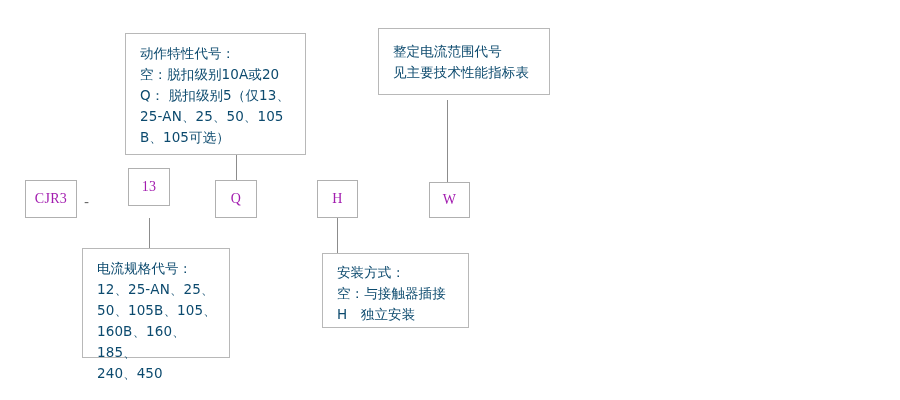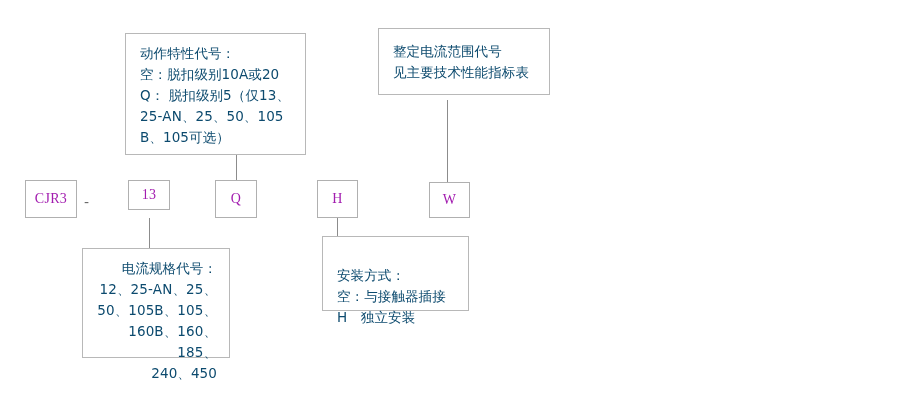--- a/index.html
+++ b/index.html
@@ -73,34 +73,34 @@
   <div class="note" style="left:378px; top:28px; width:172px; height:67px; padding-top:12px;">整定电流范围代号
 见主要技术性能指标表</div>
 
   <div class="vline" style="left:236px; top:155px; height:25px;"></div>
   <div class="vline" style="left:447px; top:100px; height:82px;"></div>
 
   <div class="codebox" style="left:25px; top:180px; width:52px; height:38px;">CJR3</div>
 
   <div class="dash" style="left:84px; top:195px;">-</div>
 
-  <div class="codebox" style="left:128px; top:180px; width:42px; height:30px;">13</div>
+  <div class="codebox" style="left:128px; top:168px; width:42px; height:38px;">13</div>
 
   <div class="codebox" style="left:215px; top:180px; width:42px; height:38px;">Q</div>
 
   <div class="codebox" style="left:317px; top:180px; width:41px; height:38px;">H</div>
 
   <div class="codebox" style="left:429px; top:182px; width:41px; height:36px;">W</div>
 
   <div class="vline" style="left:149px; top:218px; height:30px;"></div>
   <div class="vline" style="left:337px; top:218px; height:35px;"></div>
 
-  <div class="note" style="left:82px; top:248px; width:148px; height:110px;text-align:right;">电流规格代号：
+  <div class="note" style="left:82px; top:248px; width:148px; height:110px;">电流规格代号：
 12、25-AN、25、
 50、105B、105、
 160B、160、185、
 240、450</div>
 
-  <div class="note" style="left:322px; top:236px; width:147px; height:75px; padding-top:28px;">安装方式：
+  <div class="note" style="left:322px; top:253px; width:147px; height:75px; padding-top:8px;">安装方式：
 空：与接触器插接
 H　独立安装</div>
 
 </div>
 
 </body></html>

